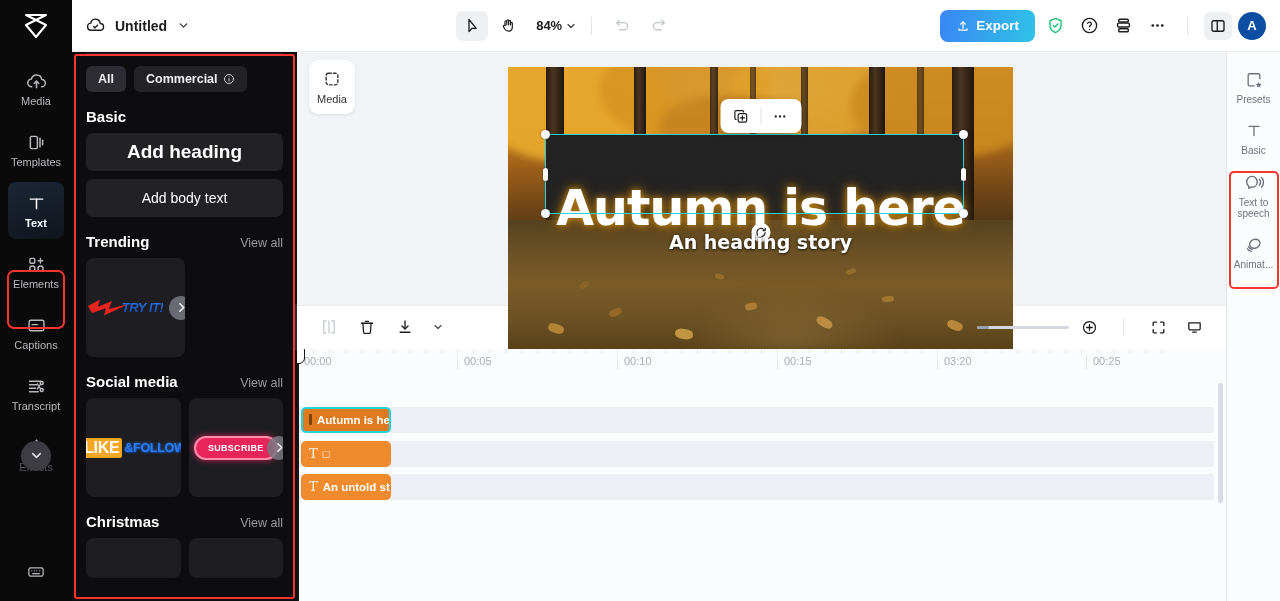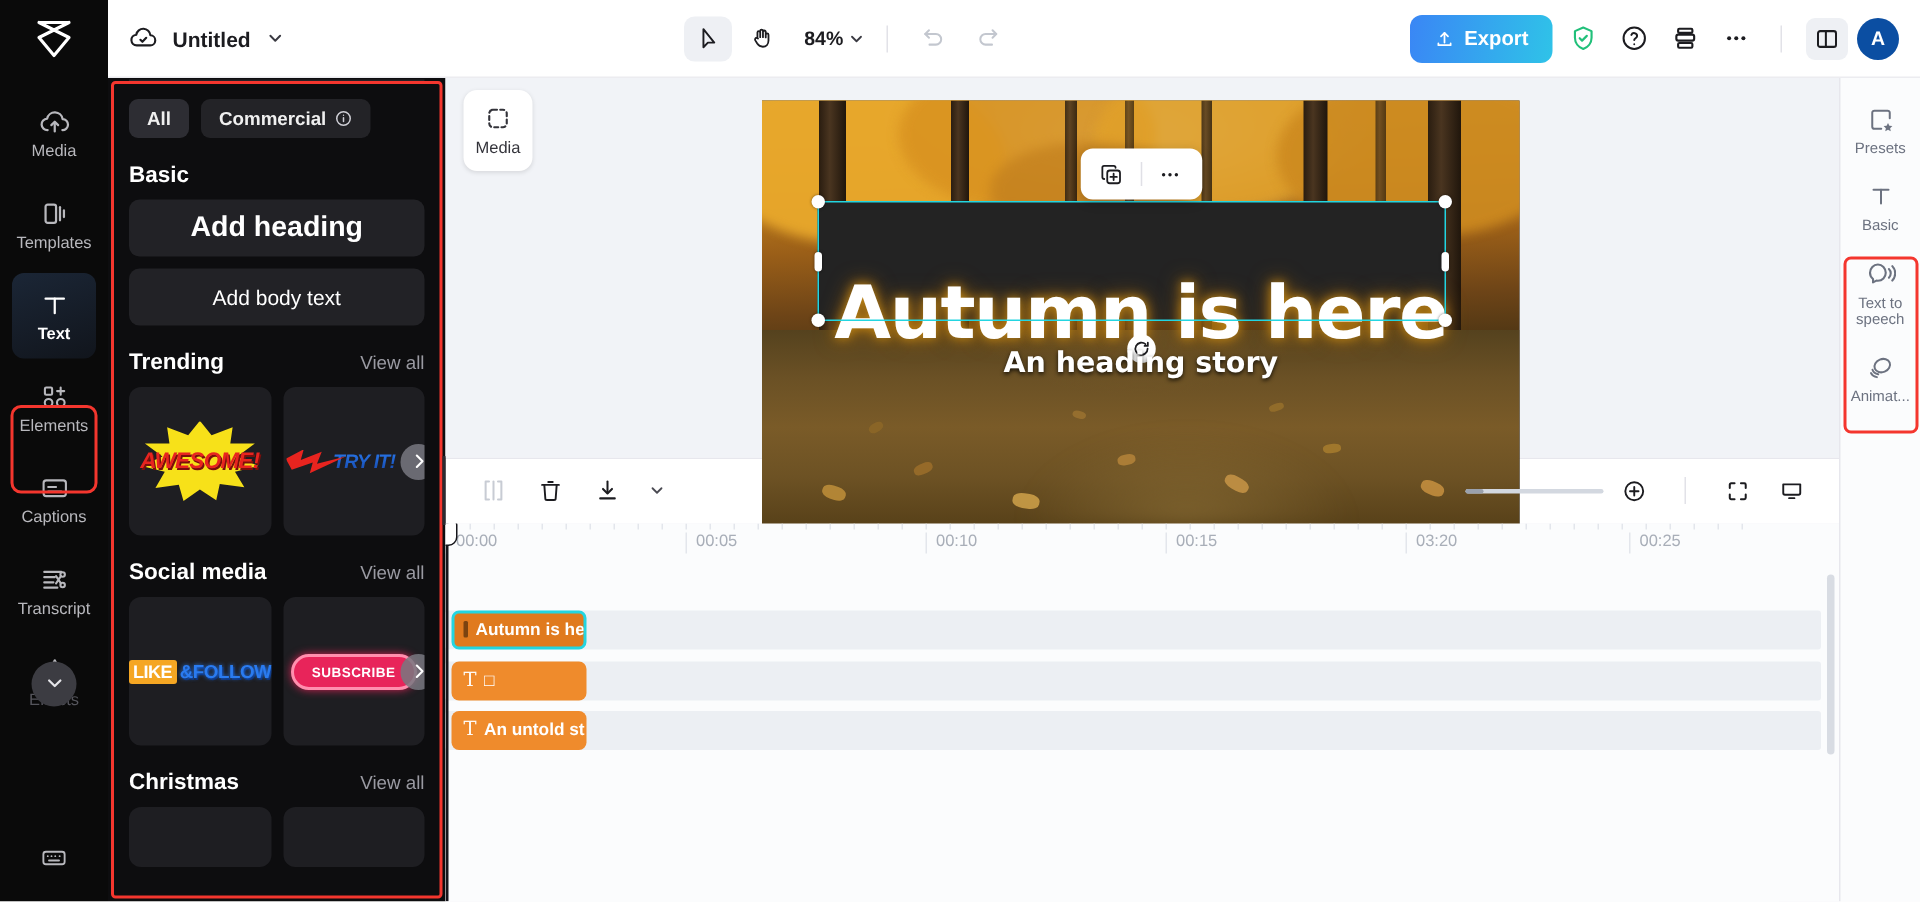--- a/index.html
+++ b/index.html
@@ -150,21 +150,21 @@
   }
   .art-tryit { position: relative; display: flex; align-items: center; justify-content: center; width: 99px; }
   .art-tryit .bolt { position: absolute; left: 2px; width: 40px; height: 16px; background: #e8241f;
     clip-path: polygon(0 40%, 30% 0, 25% 45%, 60% 10%, 52% 60%, 100% 30%, 40% 100%, 45% 55%, 10% 85%); }
   .art-tryit .txt { font-size: 13px; font-weight: bold; font-style: italic; color: #1b5fd6;
     background: linear-gradient(#2a7bf0,#1546a8); -webkit-background-clip: text; background-clip: text;
     -webkit-text-fill-color: transparent; text-shadow: none; letter-spacing: -.5px; padding-left: 14px;}
   .art-tryit .outline { position: absolute; left: 16px; font-size: 13px; font-weight: bold; font-style: italic;
     color: transparent; -webkit-text-stroke: 3px #e8241f; letter-spacing: -.5px; z-index: -1; }
   .art-like { display: flex; align-items: center; gap: 2px; }
-  .art-like .a { background: #f5a623; color: #fff; font-size: 12px; font-weight: bold; padding: 1px 3px; border-radius: 2px; letter-spacing: -.3px; }
+  .art-like .a { background: #f5a623; color: #fff; font-size: 16px; font-weight: bold; padding: 1px 3px; border-radius: 2px; letter-spacing: -.3px; }
   .art-like .b { color: #2a7bf0; font-size: 12.5px; font-weight: bold; letter-spacing: -.3px;
     text-shadow: 0 0 3px #2a7bf0, 1px 1px 0 #0a2a6a; }
   .art-sub {
     background: #e8245a; color: #fff; font-size: 9px; font-weight: bold; letter-spacing: .3px;
     padding: 5px 12px; border-radius: 20px; border: 2px solid #ff8fae;
     box-shadow: 0 0 6px rgba(232,36,90,.9);
   }
   .panel-collapse {
     position: absolute; right: -11px; top: 50%; transform: translateY(-50%);
     width: 13px; height: 46px; background: #2a2a30; border-radius: 0 7px 7px 0;
@@ -509,26 +509,20 @@
           <span class="sec-title">Basic</span>
         </div>
         <div class="basic-btn heading">Add heading</div>
         <div class="basic-btn body">Add body text</div>
 
         <div class="sec-head">
           <span class="sec-title">Trending</span>
           <span class="sec-viewall">View all</span>
         </div>
         <div class="thumb-grid">
-          <div class="thumb">
-            <div class="art-awesome">
-              <div class="star"></div>
-              <div class="txt">AWESOME!</div>
-            </div>
-          </div>
           <div class="thumb">
             <div class="art-tryit">
               <div class="bolt"></div>
               <div class="outline">TRY IT!</div>
               <div class="txt">TRY IT!</div>
             </div>
             <div class="thumb-arrow">
               <svg width="13" height="13" viewBox="0 0 24 24" fill="none" stroke="#fff" stroke-width="2.6" stroke-linecap="round" stroke-linejoin="round">
                   <path d="M9 5l7 7-7 7"></path>
                 </svg>

